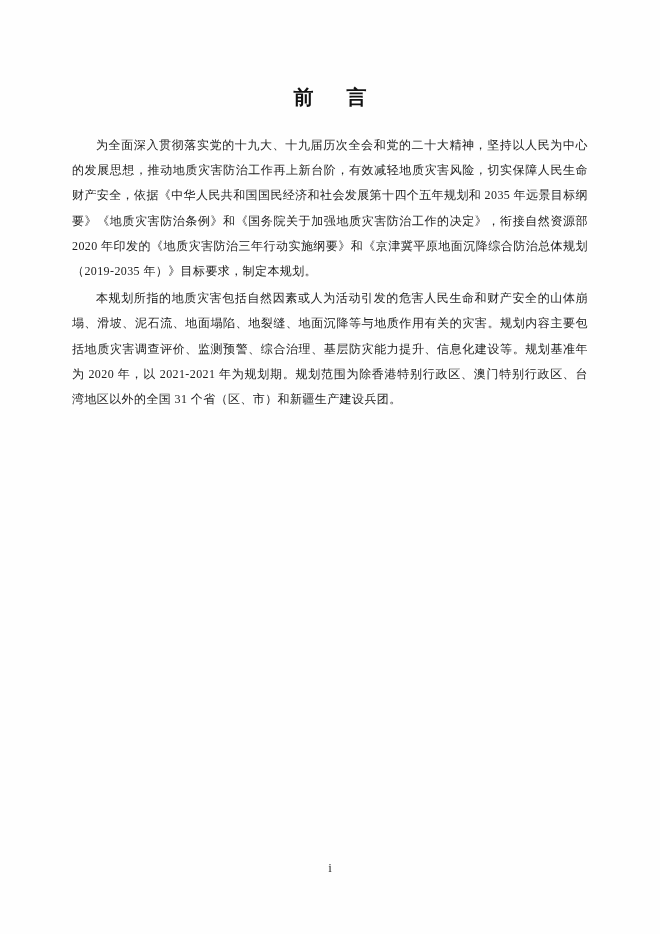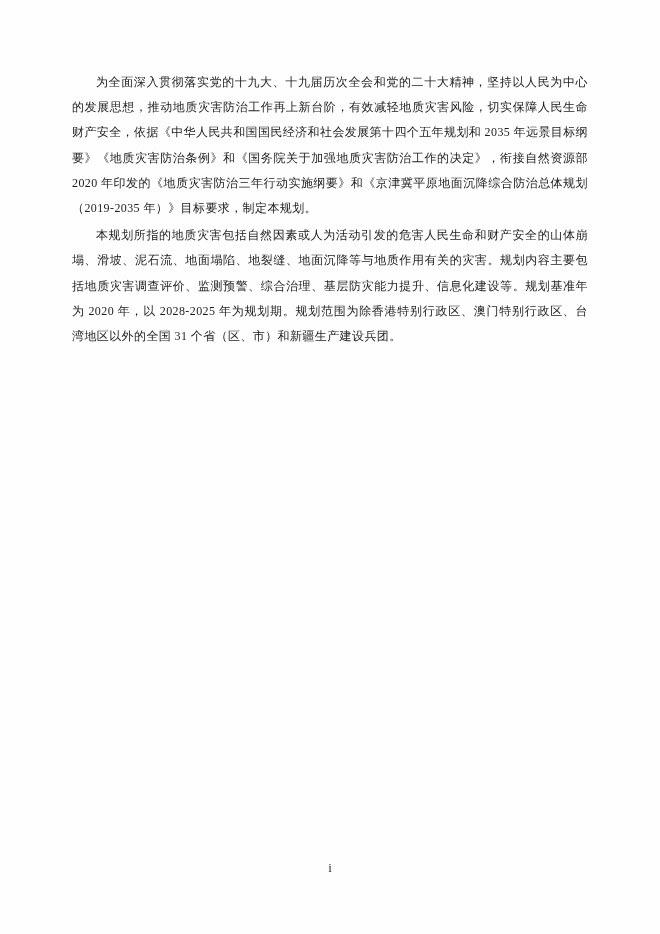--- a/index.html
+++ b/index.html
@@ -51,20 +51,21 @@
     font-size: 13px;
     color: #333;
     font-family: "Liberation Serif", serif;
   }
 </style>
 </head>
 <body>
 
 <div class="page">
 
+  <h1 class="doc-title">前 言</h1>
 
   <p class="body-text">为全面深入贯彻落实党的十九大、十九届历次全会和党的二十大精神，坚持以人民为中心的发展思想，推动地质灾害防治工作再上新台阶，有效减轻地质灾害风险，切实保障人民生命财产安全，依据《中华人民共和国国民经济和社会发展第十四个五年规划和 2035 年远景目标纲要》《地质灾害防治条例》和《国务院关于加强地质灾害防治工作的决定》，衔接自然资源部 2020 年印发的《地质灾害防治三年行动实施纲要》和《京津冀平原地面沉降综合防治总体规划（2019-2035 年）》目标要求，制定本规划。</p>
 
-  <p class="body-text">本规划所指的地质灾害包括自然因素或人为活动引发的危害人民生命和财产安全的山体崩塌、滑坡、泥石流、地面塌陷、地裂缝、地面沉降等与地质作用有关的灾害。规划内容主要包括地质灾害调查评价、监测预警、综合治理、基层防灾能力提升、信息化建设等。规划基准年为 2020 年，以 2028-2025 年为规划期。规划范围为除香港特别行政区、澳门特别行政区、台湾地区以外的全国 31 个省（区、市）和新疆生产建设兵团。</p>
+  <p class="body-text">本规划所指的地质灾害包括自然因素或人为活动引发的危害人民生命和财产安全的山体崩塌、滑坡、泥石流、地面塌陷、地裂缝、地面沉降等与地质作用有关的灾害。规划内容主要包括地质灾害调查评价、监测预警、综合治理、基层防灾能力提升、信息化建设等。规划基准年为 2020 年，以 2021-2021 年为规划期。规划范围为除香港特别行政区、澳门特别行政区、台湾地区以外的全国 31 个省（区、市）和新疆生产建设兵团。</p>
 
   <div class="page-number">i</div>
 
 </div>
 
 </body></html>

